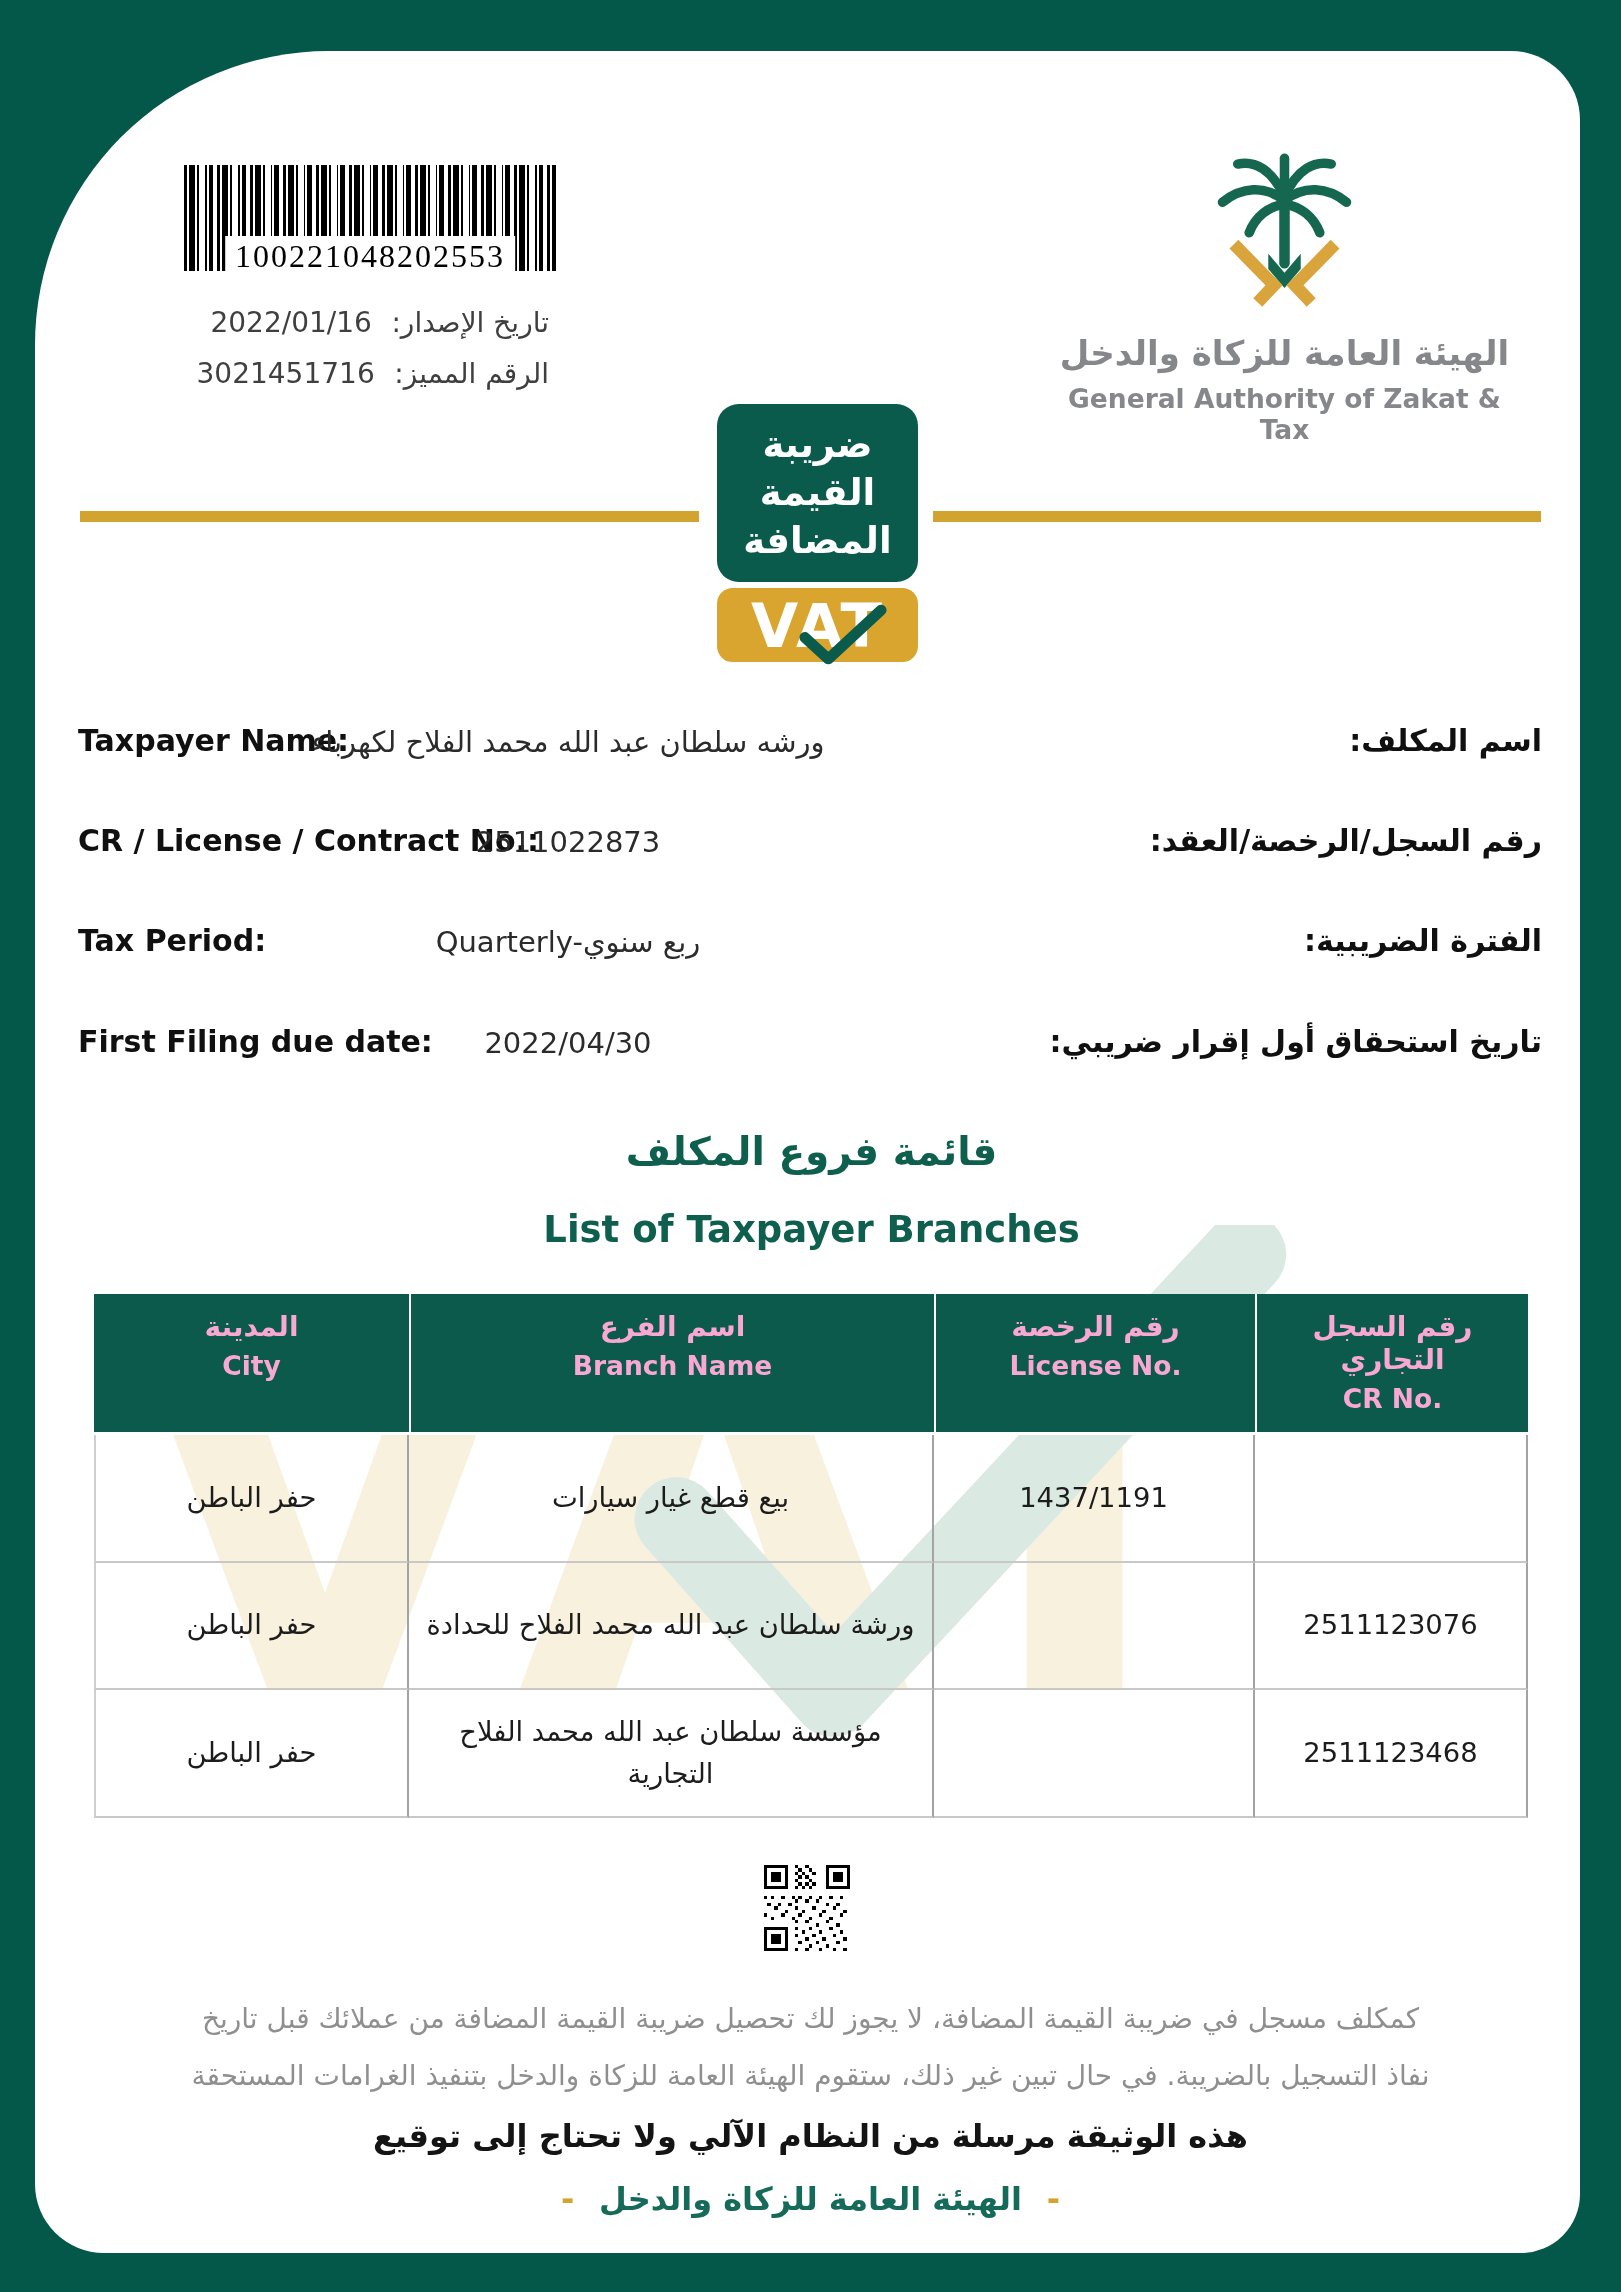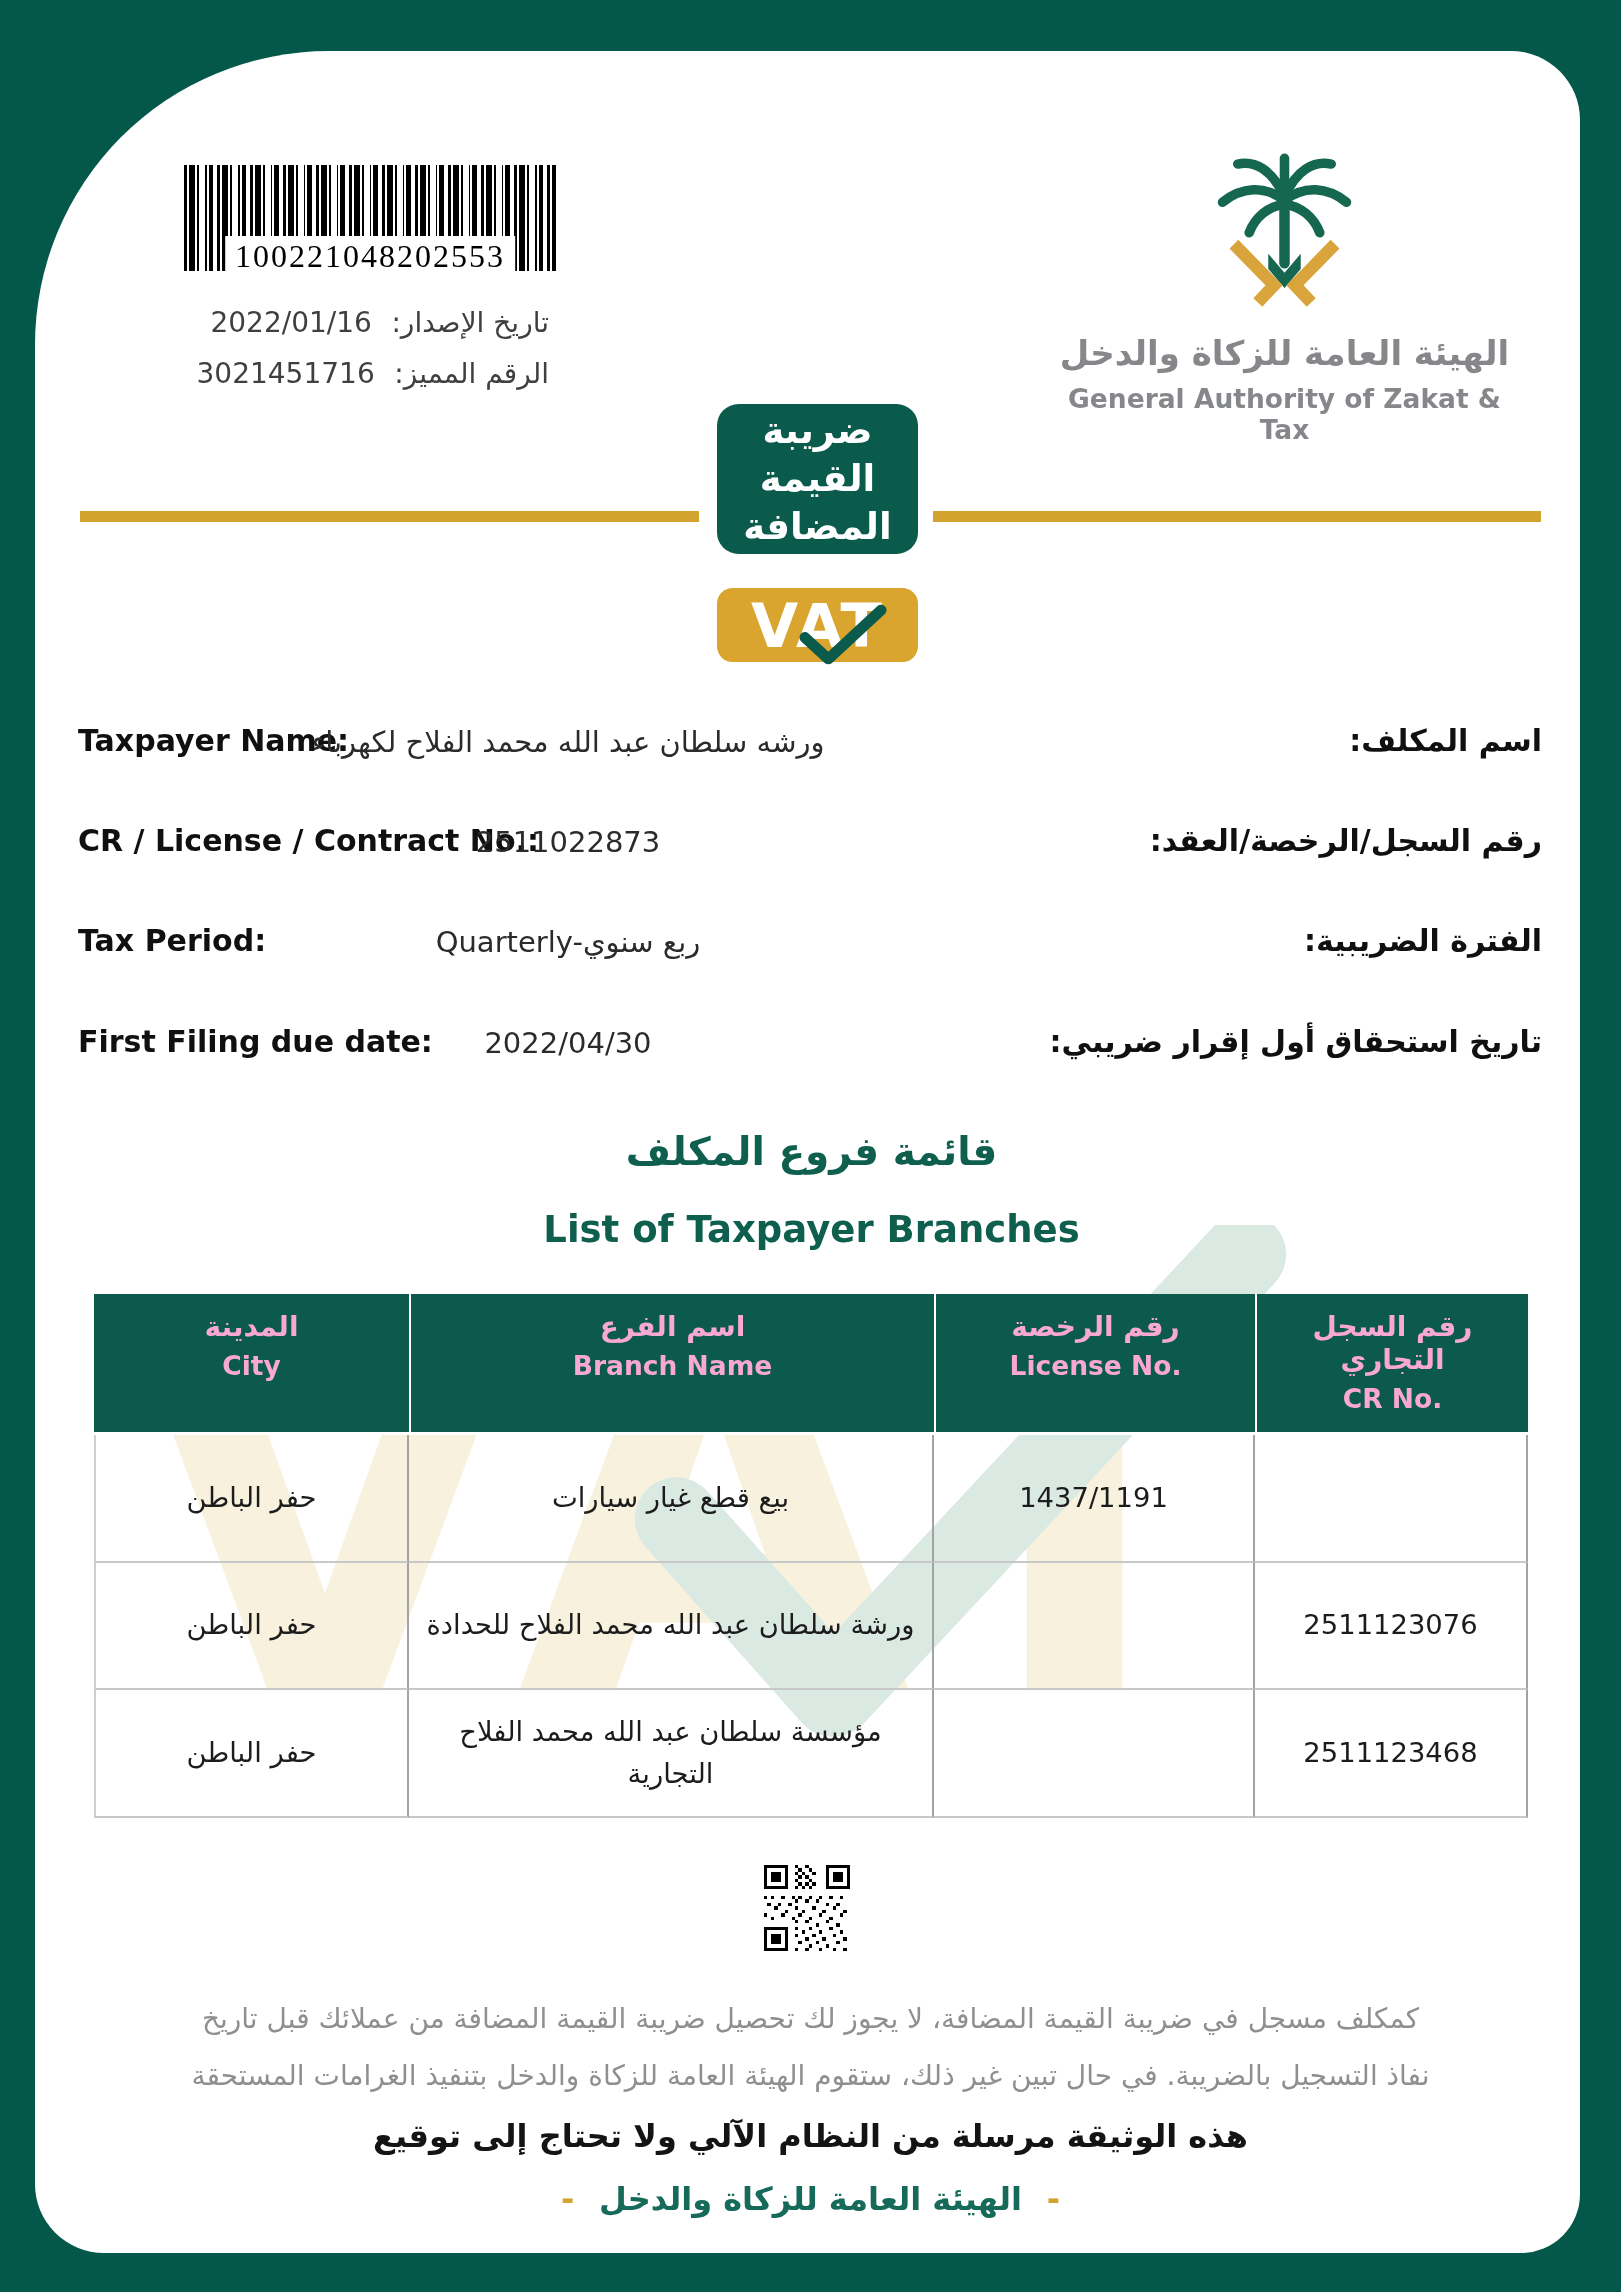--- a/index.html
+++ b/index.html
@@ -25,21 +25,21 @@
   .org-logo{position:absolute;left:1059px;top:145px;width:451px;text-align:center;}
   .palm{display:block;margin:0 auto;}
   .org-name-ar{font-size:34px;font-weight:bold;color:#85878A;margin-top:2px;direction:rtl;}
   .org-name-en{font-size:26.5px;font-weight:bold;color:#85878A;margin-top:9.8px;}
 
   
   .divider{position:absolute;top:511px;height:10.8px;background:#D2A32E;}
   .divider.left{left:80px;width:619px;}
   .divider.right{left:933px;width:608px;}
 
-  .vat-badge-green{position:absolute;left:717px;top:404px;width:201px;height:150px;background:#0A5B4C;
+  .vat-badge-green{position:absolute;left:717px;top:404px;width:201px;height:178px;background:#0A5B4C;
      border-radius:21.6px;display:flex;flex-direction:column;justify-content:center;align-items:center;
      color:#fff;font-weight:bold;font-size:37px;line-height:1.3;direction:rtl;}
   .vat-badge-gold{position:absolute;left:717px;top:588px;width:201px;height:74px;background:#D9A52F;
      border-radius:15.7px;display:flex;justify-content:center;align-items:center;color:#fff;
      font-weight:bold;font-size:61px;letter-spacing:2px;}
   .vat-check{position:absolute;left:82px;top:15.7px;width:90px;height:61px;}
 
   
   .field-row{position:absolute;left:78px;width:1464px;height:59px;}
   .f-label-en{position:absolute;left:0;top:0;font-size:30px;font-weight:bold;color:#101010;}

